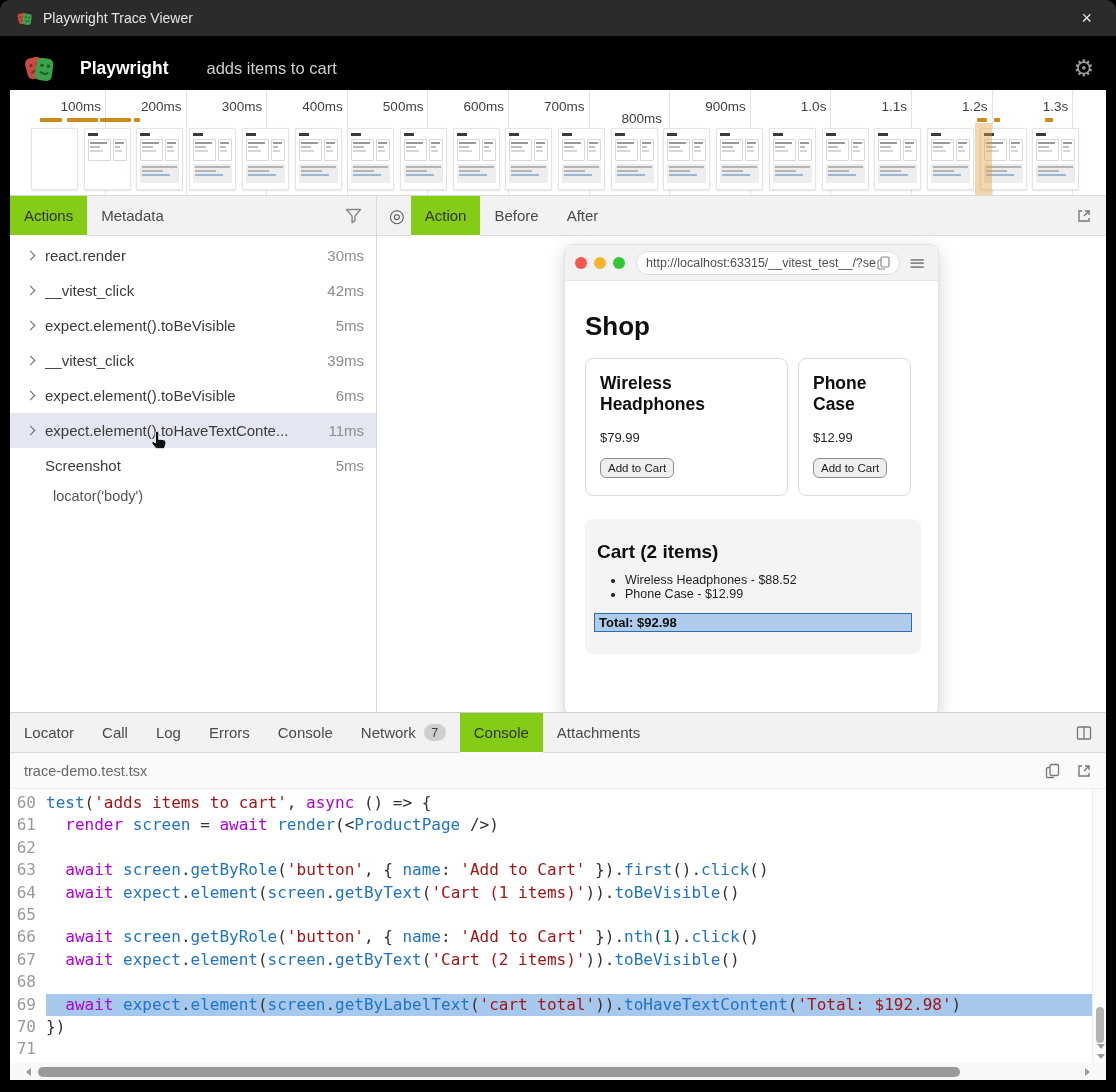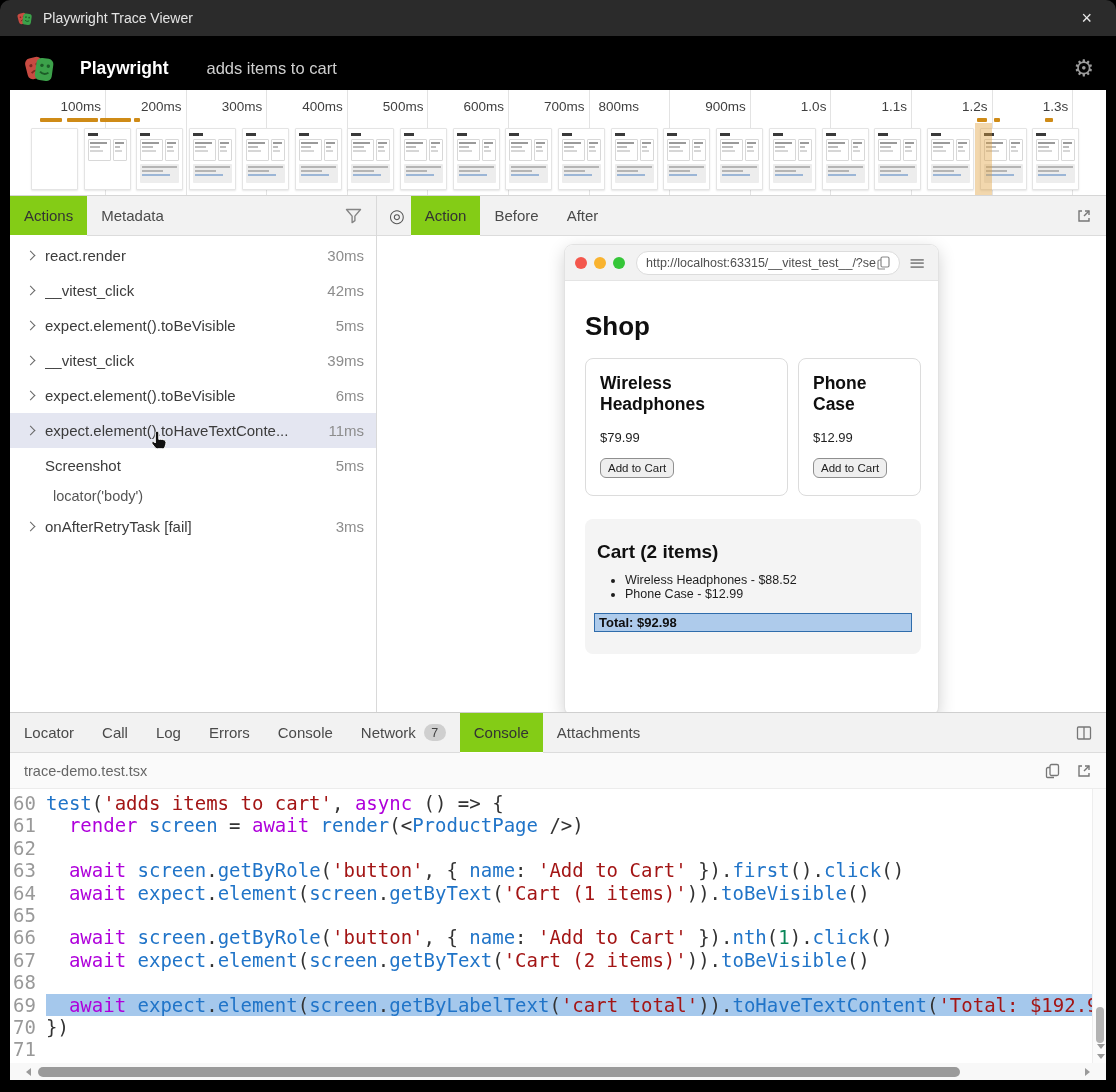--- a/index.html
+++ b/index.html
@@ -72,21 +72,21 @@
     padding:0 10px;}
   .light{width:12px;height:12px;border-radius:50%;margin-right:7px;flex:none;}
   .url-pill{flex:1;height:24px;background:#fff;border:1px solid #dcdcdc;border-radius:12px;display:flex;
     align-items:center;padding:0 9px;margin:0 6px 0 4px;min-width:0;}
   .url-text{flex:1;font-size:12.5px;color:#4f4f4f;white-space:nowrap;overflow:hidden;}
   .burger{color:#8a8a8a;font-size:21px;font-family:"DejaVu Sans",sans-serif;padding:0 2px;}
   .viewport{padding:16px 16px 0 20px;}
   .shop-h1{font-size:26px;font-weight:bold;color:#0f0f0f;margin:14px 0 16px;}
   .products{display:flex;gap:10px;}
   .product-card{border:1px solid #dcdcdc;border-radius:8px;padding:14px;height:138px;}
-  .product-card.c1{width:203px;} .product-card.c2{width:123px;}
+  .product-card.c1{width:203px;} .product-card.c2{width:113px;}
   .p-name{font-weight:bold;font-size:17.5px;line-height:1.22;color:#0f0f0f;}
   .p-price{font-size:13px;color:#1d1d1d;margin-top:14px;}
   .add-btn{margin-top:13px;font-size:11.5px;color:#1d1d1d;border:1px solid #8f8f8f;background:#efefef;
     padding:3px 7px;border-radius:6px;font-family:"Liberation Sans",sans-serif;}
   .cart{margin-top:23px;width:336px;background:#f4f4f4;border-radius:8px;padding:12px 0 22px 0;}
   .cart-title{font-size:19px;font-weight:bold;color:#0f0f0f;margin:10px 0 10px 12px;}
   .cart ul{margin:0 0 12px 40px;font-size:12.5px;color:#1d1d1d;}
   .cart li{line-height:14px;}
   .cart-total{margin:0 9px;background:#aecbeb;border:1px solid #2f6cab;font-weight:bold;font-size:13px;
     color:#0f0f0f;padding:1px 4px;}
@@ -96,21 +96,21 @@
 
   
   .bottom{position:absolute;top:712px;left:10px;width:1096px;height:368px;background:#fff;
     display:flex;flex-direction:column;border-top:1px solid #cfcfcf;}
   .badge{background:#cfcfcf;color:#3f3f3f;border-radius:10px;font-size:12.5px;padding:1.5px 7.5px;margin-left:8px;}
   .filebar{height:36px;background:#fafafa;border-bottom:1px solid #ececec;display:flex;align-items:center;
     padding:0 14px;flex:none;}
   .filebar .fname{font-size:14.5px;color:#666;}
   .filebar .f-icons{margin-left:auto;display:flex;gap:16px;align-items:center;}
 
-  .code{flex:1;position:relative;font-family:"DejaVu Sans Mono",monospace;font-size:19px;
+  .code{flex:1;position:relative;font-family:"DejaVu Sans Mono",monospace;font-size:16px;
     overflow:hidden;padding:3px 14px 0 0;}
   .code-line{display:flex;height:22.4px;line-height:22.4px;}
   .ln{width:36px;flex:none;text-align:right;color:#999;padding-right:10px;}
   .lc{flex:1;white-space:pre;color:var(--c-plain);}
   .code-line.hl .lc{background:var(--c-selline);}
   .tk-k{color:var(--c-keyword);} .tk-v{color:var(--c-ident);} .tk-s{color:var(--c-string);}
   .tk-n{color:var(--c-number);} .tk-p{color:var(--c-plain);}
 
   .vscroll{position:absolute;right:0;top:0;bottom:0;width:14px;background:#fbfbfb;border-left:1px solid #eee;}
   .vthumb{position:absolute;left:3px;width:8px;top:218px;height:36px;background:#b3b3b3;border-radius:4px;}
@@ -179,21 +179,21 @@
     <div class="tl-label" style="left: 176.2px;">300ms</div>
     <div class="tl-grid" style="left: 336.8px;"></div>
     <div class="tl-label" style="left: 256.8px;">400ms</div>
     <div class="tl-grid" style="left: 417.4px;"></div>
     <div class="tl-label" style="left: 337.4px;">500ms</div>
     <div class="tl-grid" style="left: 498px;"></div>
     <div class="tl-label" style="left: 418px;">600ms</div>
     <div class="tl-grid" style="left: 578.6px;"></div>
     <div class="tl-label" style="left: 498.6px;">700ms</div>
     <div class="tl-grid" style="left: 659.2px;"></div>
-    <div class="tl-label" style="left: 553px;">800ms</div>
+    <div class="tl-label" style="left: 576px; margin-top: 12px;">800ms</div>
     <div class="tl-grid" style="left: 739.8px;"></div>
     <div class="tl-label" style="left: 659.8px;">900ms</div>
     <div class="tl-grid" style="left: 820.4px;"></div>
     <div class="tl-label" style="left: 740.4px;">1.0s</div>
     <div class="tl-grid" style="left: 901px;"></div>
     <div class="tl-label" style="left: 821px;">1.1s</div>
     <div class="tl-grid" style="left: 981.6px;"></div>
     <div class="tl-label" style="left: 901.6px;">1.2s</div>
     <div class="tl-grid" style="left: 1062.2px;"></div>
     <div class="tl-label" style="left: 982.2px;">1.3s</div>
@@ -638,27 +638,20 @@
           </span>
           <span class="a-label">expect.element().toHaveTextConte...</span>
           <span class="a-time">11ms</span>
         </div>
         <div class="action-row">
           <span class="chev"></span>
           <span class="a-label">Screenshot</span>
           <span class="a-time">5ms</span>
         </div>
         <div class="action-sub">locator('body')</div>
-        <div class="action-row">
-          <span class="chev">
-            <i></i>
-          </span>
-          <span class="a-label">onAfterRetryTask [fail]</span>
-          <span class="a-time">3ms</span>
-        </div>
       </div>
   </div>
 
   <div class="right-panel">
     <div class="tabbar">
       <div class="tab-icon-left">
         <span style="font-family:'DejaVu Sans',sans-serif;font-size:18px;color:#555;">◎</span>
       </div>
       <div class="tab selected">Action</div>
       <div class="tab">Before</div>

